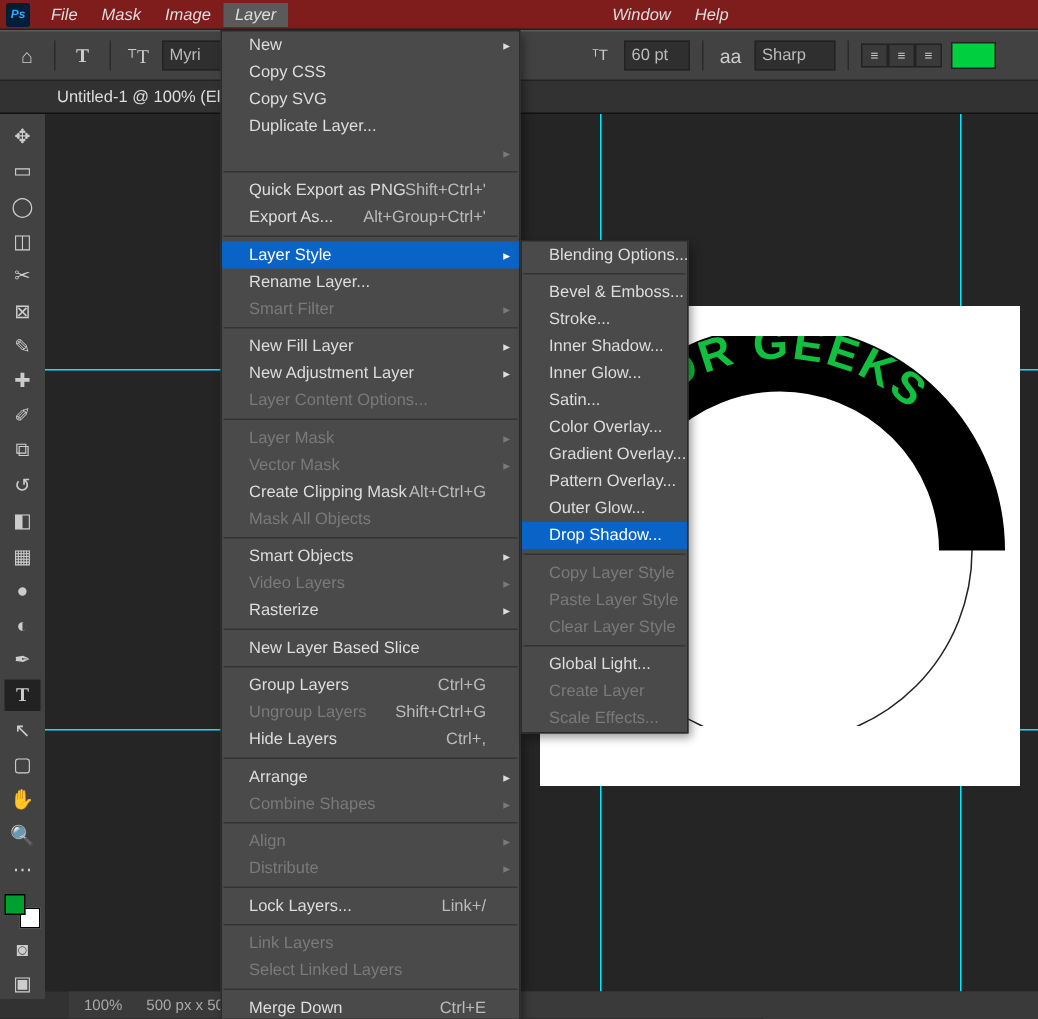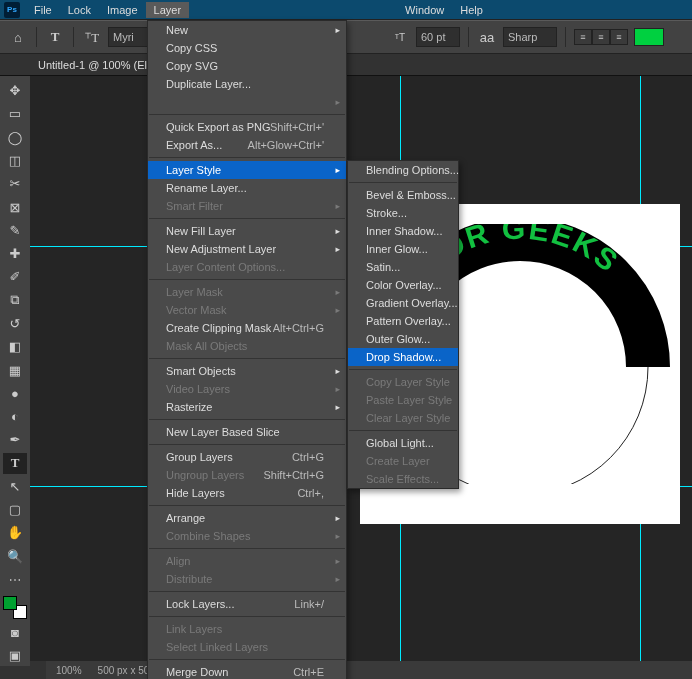--- a/index.html
+++ b/index.html
@@ -1,17 +1,17 @@
 <!DOCTYPE html>
 <html><head>
 <meta charset="utf-8">
 <style>
   * { margin: 0; padding: 0; box-sizing: border-box; font-family: "Segoe UI", Tahoma, sans-serif; }
   body { background: #323232; width: 692px; height: 679px; overflow: hidden; position: relative; color: #ccc; font-size: 11px; }
-  .menubar { height: 20px; background: #0c4a6e; display: flex; align-items: center; padding-left: 4px; border-bottom: 1px solid #222; }
+  .menubar { height: 20px; background: #7f1d1d; display: flex; align-items: center; padding-left: 4px; border-bottom: 1px solid #222; font-style: italic; }
   .ps-icon { width: 16px; height: 16px; background: #001e36; color: #31a8ff; font-size: 8px; font-weight: bold; display: flex; align-items: center; justify-content: center; border-radius: 2px; margin-right: 6px; }
   .menubar .mitem { padding: 2px 8px; color: #ddd; cursor: default; }
   .menubar .mitem.active { background: #5a5a5a; }
   .menubar .gap { width: 208px; }
   .optbar { height: 34px; background: #424242; display: flex; align-items: center; padding: 0 8px; border-top: 1px solid #5a5a5a; border-bottom: 1px solid #222; gap: 6px; }
   .optbar .sep { width: 1px; height: 20px; background: #2a2a2a; margin: 0 2px; }
   .optbar .btnicon { width: 20px; height: 18px; color: #ccc; display: flex; align-items: center; justify-content: center; font-size: 13px; }
   .optbar .field { background: #2f2f2f; border: 1px solid #222; height: 20px; padding: 0 4px; color: #bbb; display: flex; align-items: center; }
   .optbar .swatch { width: 30px; height: 18px; background: #00d040; border: 1px solid #222; }
   .tabrow { height: 22px; background: #323232; display: flex; align-items: center; padding-left: 38px; border-bottom: 1px solid #111; }
@@ -40,21 +40,21 @@
   #menu-style { left: 347px; top: 160px; width: 112px; }
   .align-icons { display: flex; gap: 0; }
   .align-icons div { width: 18px; height: 16px; border: 1px solid #222; background: #3a3a3a; display: flex; align-items: center; justify-content: center; font-size: 9px; color: #ccc; }
 </style>
 </head>
 <body>
 
 <div class="menubar">
   <div class="ps-icon">Ps</div>
   <div class="mitem">File</div>
-  <div class="mitem">Lock</div>
+  <div class="mitem">Mask</div>
   <div class="mitem">Image</div>
   <div class="mitem active">Layer</div>
   <div class="gap"></div>
   <div class="mitem">Window</div>
   <div class="mitem">Help</div>
 </div>
 
 <div class="optbar">
   <div class="btnicon">⌂</div>
   <div class="sep"></div>
@@ -143,21 +143,21 @@
   <div class="row">Copy SVG</div>
   <div class="row">Duplicate Layer...</div>
   <div class="row dis sub">&nbsp;</div>
   <div class="sep"></div>
   <div class="row">
       <span>Quick Export as PNG</span>
       <span class="sc">Shift+Ctrl+'</span>
     </div>
   <div class="row">
       <span>Export As...</span>
-      <span class="sc">Alt+Glow+Ctrl+'</span>
+      <span class="sc">Alt+Group+Ctrl+'</span>
     </div>
   <div class="sep"></div>
   <div class="row sub high">Layer Style</div>
   <div class="row">Rename Layer...</div>
   <div class="row dis sub">Smart Filter</div>
   <div class="sep"></div>
   <div class="row sub">New Fill Layer</div>
   <div class="row sub">New Adjustment Layer</div>
   <div class="row dis">Layer Content Options...</div>
   <div class="sep"></div>

